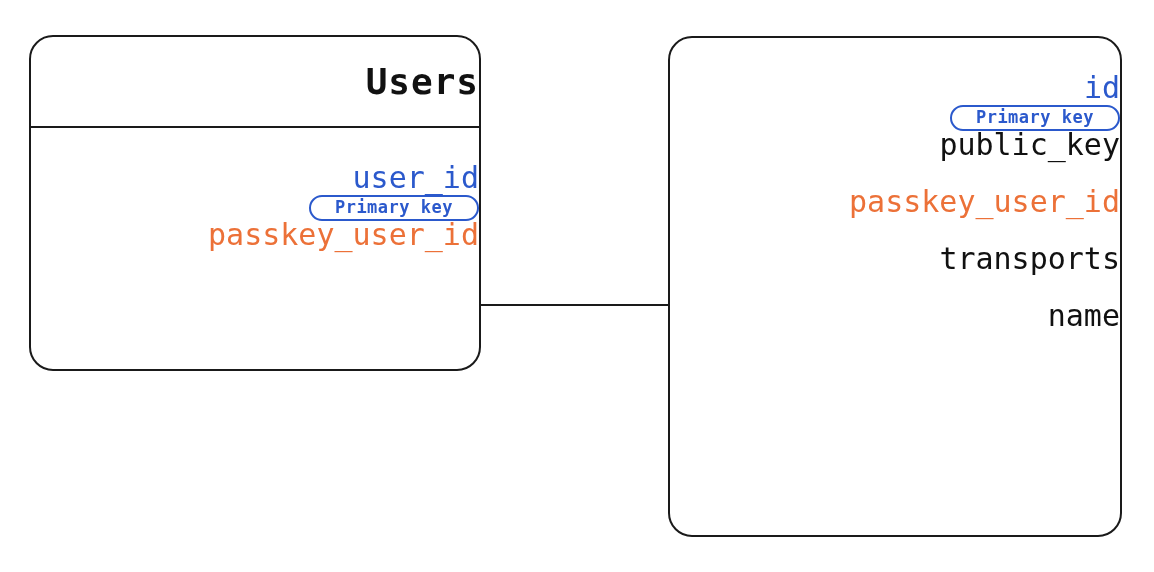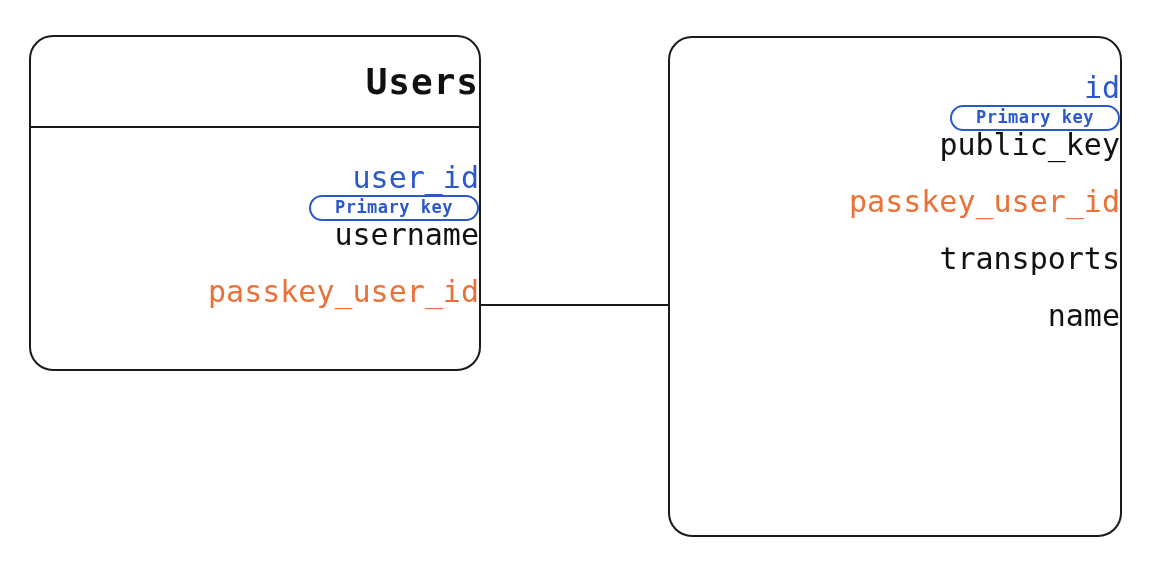--- a/index.html
+++ b/index.html
@@ -100,23 +100,20 @@
 
   <div class="entity entity--users">
     <div class="entity__header">
       <span class="entity__title">Users</span>
     </div>
     <div class="entity__body">
       <div class="field-row field--blue">
         <span class="field-name">user_id</span>
         <span class="pk-badge">Primary key</span>
       </div>
-      <div class="field-row field--black">
-        <span class="field-name">username</span>
-      </div>
       <div class="field-row field--orange">
         <span class="field-name">passkey_user_id</span>
       </div>
     </div>
   </div>
 
   <div class="relationship-line"></div>
 
   <div class="entity entity--pkc">
     <div class="entity__body">

